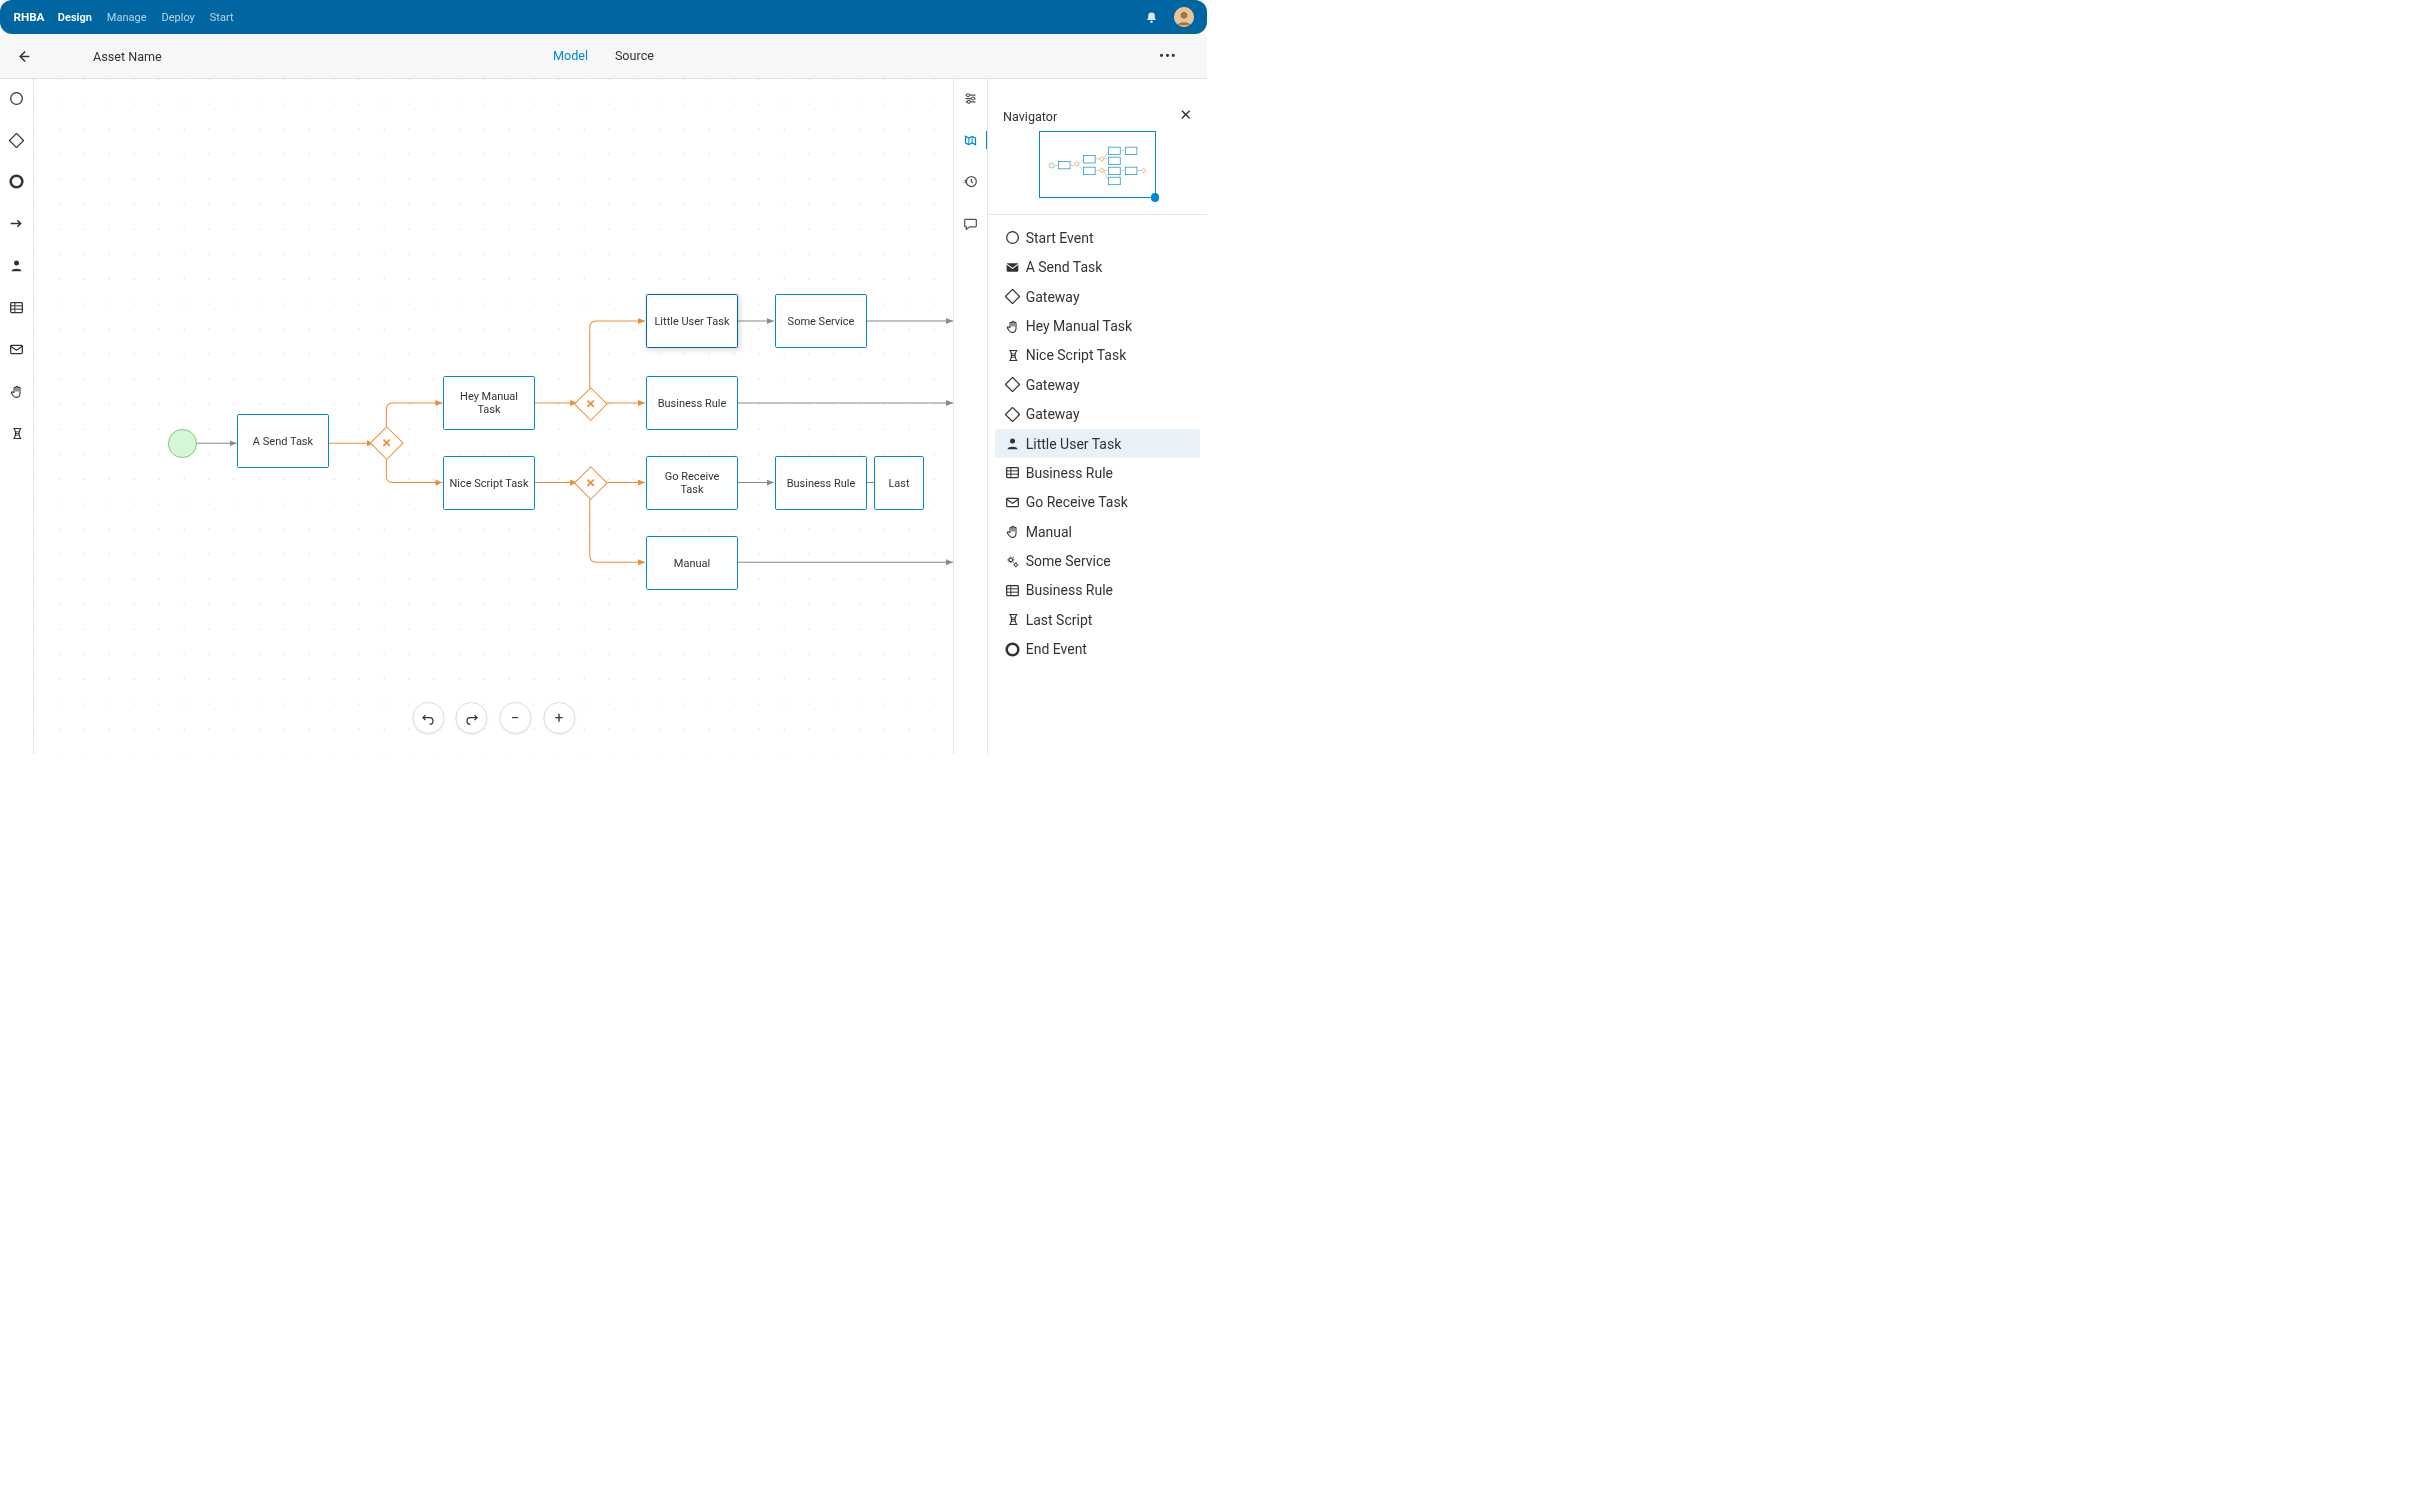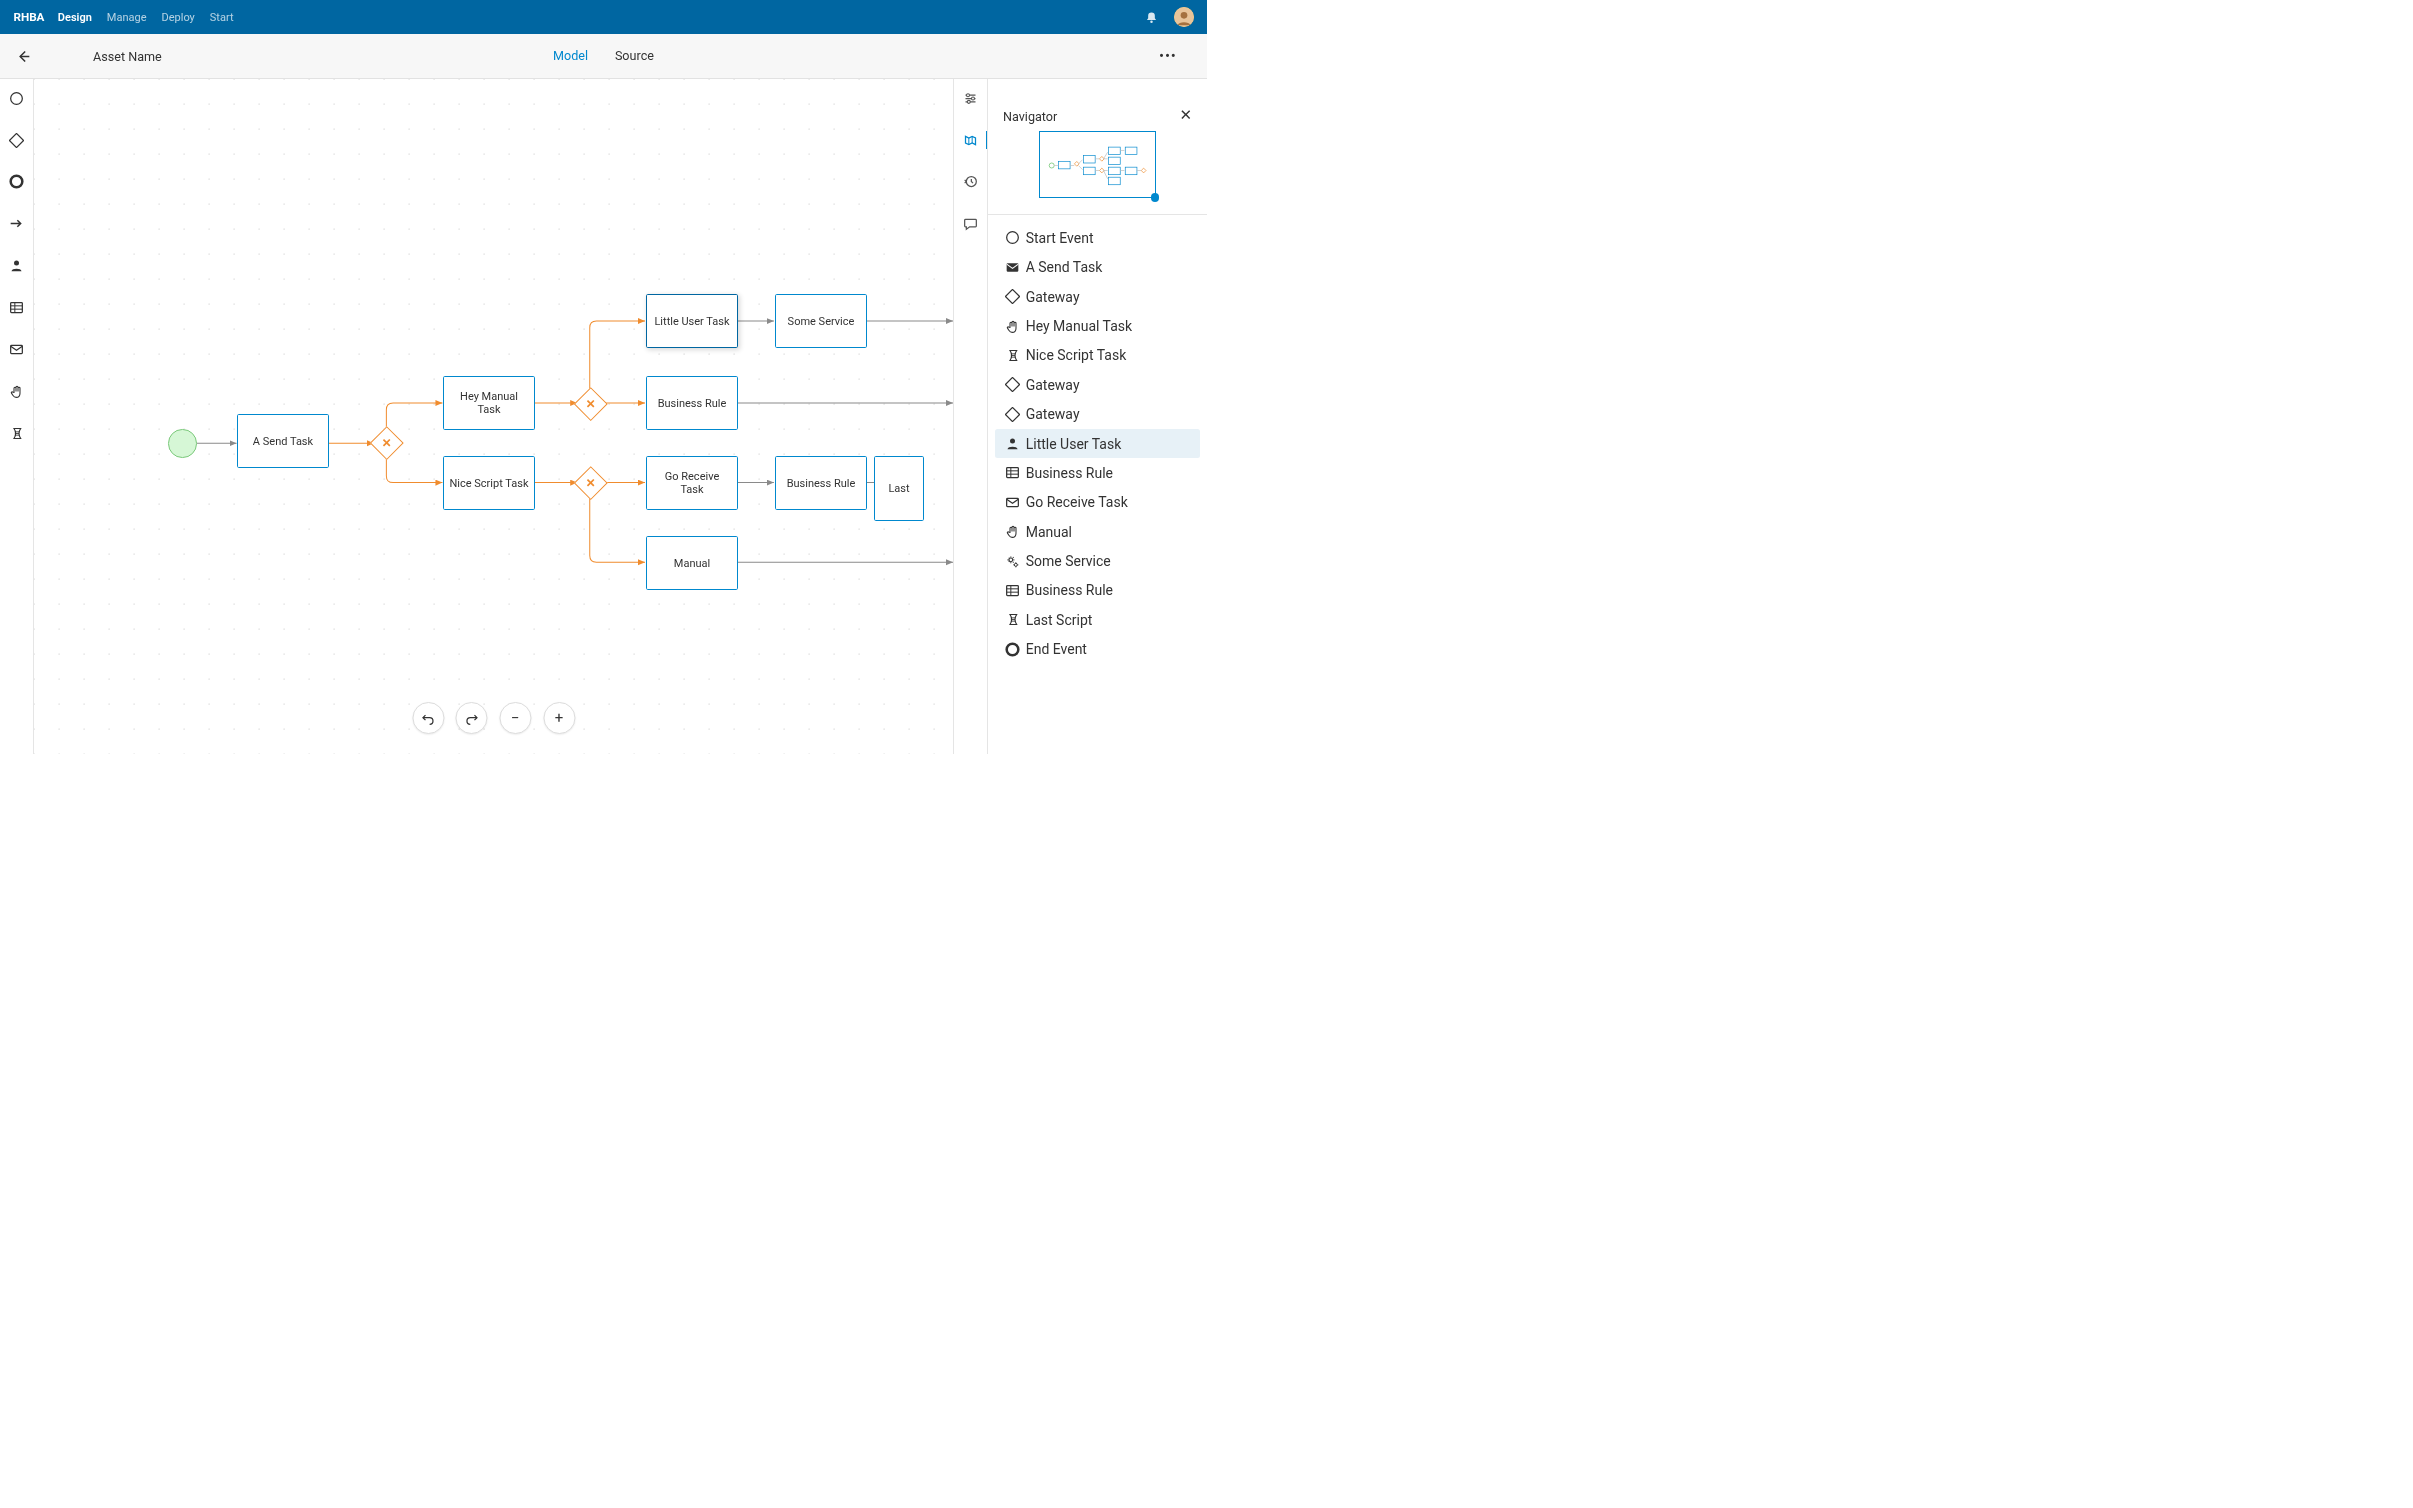--- a/index.html
+++ b/index.html
@@ -1,19 +1,19 @@
 <!DOCTYPE html>
 <html style="font-size:13.4px"><head>
 <meta charset="utf-8">
 <style>
 * { box-sizing: border-box; margin: 0; padding: 0; }
 body { font-family: -apple-system, BlinkMacSystemFont, "Segoe UI", Roboto, sans-serif; font-size: 11.7px; color: #333; overflow: hidden; width: 1207px; height: 754px; }
 
 
-.topbar { height: 34px; background: #0066a1; display: flex; align-items: center; padding: 0 13.4px; color: #fff; }
+.topbar { height: 34px; background: #0066a1; display: flex; align-items: center; padding: 0 13.4px; color: #fff; border-radius: 12px; }
 .topbar .brand { font-weight: 700; margin-right: 13.4px; font-size: 11.7px; }
 .topbar .nav-item { margin-right: 15px; font-size: 11px; cursor: pointer; color: rgba(255,255,255,0.7); }
 .topbar .nav-item.active { color: #fff; font-weight: 600; }
 .topbar .spacer { flex: 1; }
 .topbar .icon-btn { width: 20px; height: 20px; display: flex; align-items: center; justify-content: center; margin-left: 10px; cursor: pointer; }
 .topbar .avatar { width: 20px; height: 20px; border-radius: 50%; background: #f0c674; margin-left: 11.7px; cursor: pointer; display:flex; align-items:center; justify-content:center; overflow:hidden;}
 
 
 .subheader { height: 45px; background: #f7f7f7; border-bottom: 0.8px solid #e2e2e2; display: flex; align-items: center; padding: 0 13.4px; }
 .subheader .back { width: 20px; height: 20px; margin-right: 11.7px; cursor: pointer; display:flex; align-items:center; justify-content:center;}
@@ -277,21 +277,21 @@
           </div>
           <div class="node" style="left: 203px; top: 335px; width: 92px; height: 54px;">A Send Task</div>
           <div class="node" style="left: 409px; top: 297px; width: 92px; height: 54px;">Hey Manual Task</div>
           <div class="node" style="left: 409px; top: 377px; width: 92px; height: 54px;">Nice Script Task</div>
           <div class="node selected" style="left: 612px; top: 215px; width: 92px; height: 54px;">Little User Task</div>
           <div class="node" style="left: 612px; top: 297px; width: 92px; height: 54px;">Business Rule</div>
           <div class="node" style="left: 612px; top: 377px; width: 92px; height: 54px;">Go Receive Task</div>
           <div class="node" style="left: 612px; top: 457px; width: 92px; height: 54px;">Manual</div>
           <div class="node" style="left: 741px; top: 215px; width: 92px; height: 54px;">Some Service</div>
           <div class="node" style="left: 741px; top: 377px; width: 92px; height: 54px;">Business Rule</div>
-          <div class="node" style="left: 840px; top: 377px; width: 50px; height: 65px;">Last</div>
+          <div class="node" style="left: 840px; top: 377px; width: 50px; height: 54px;">Last</div>
         </div>
     </div>
     <div class="bottom-controls" id="bottomctrls">
         <div class="round-btn">
           <svg width="15" height="15" viewBox="0 0 18 18">
             <use href="#i-undo"></use>
           </svg>
         </div>
         <div class="round-btn">
           <svg width="15" height="15" viewBox="0 0 18 18">

